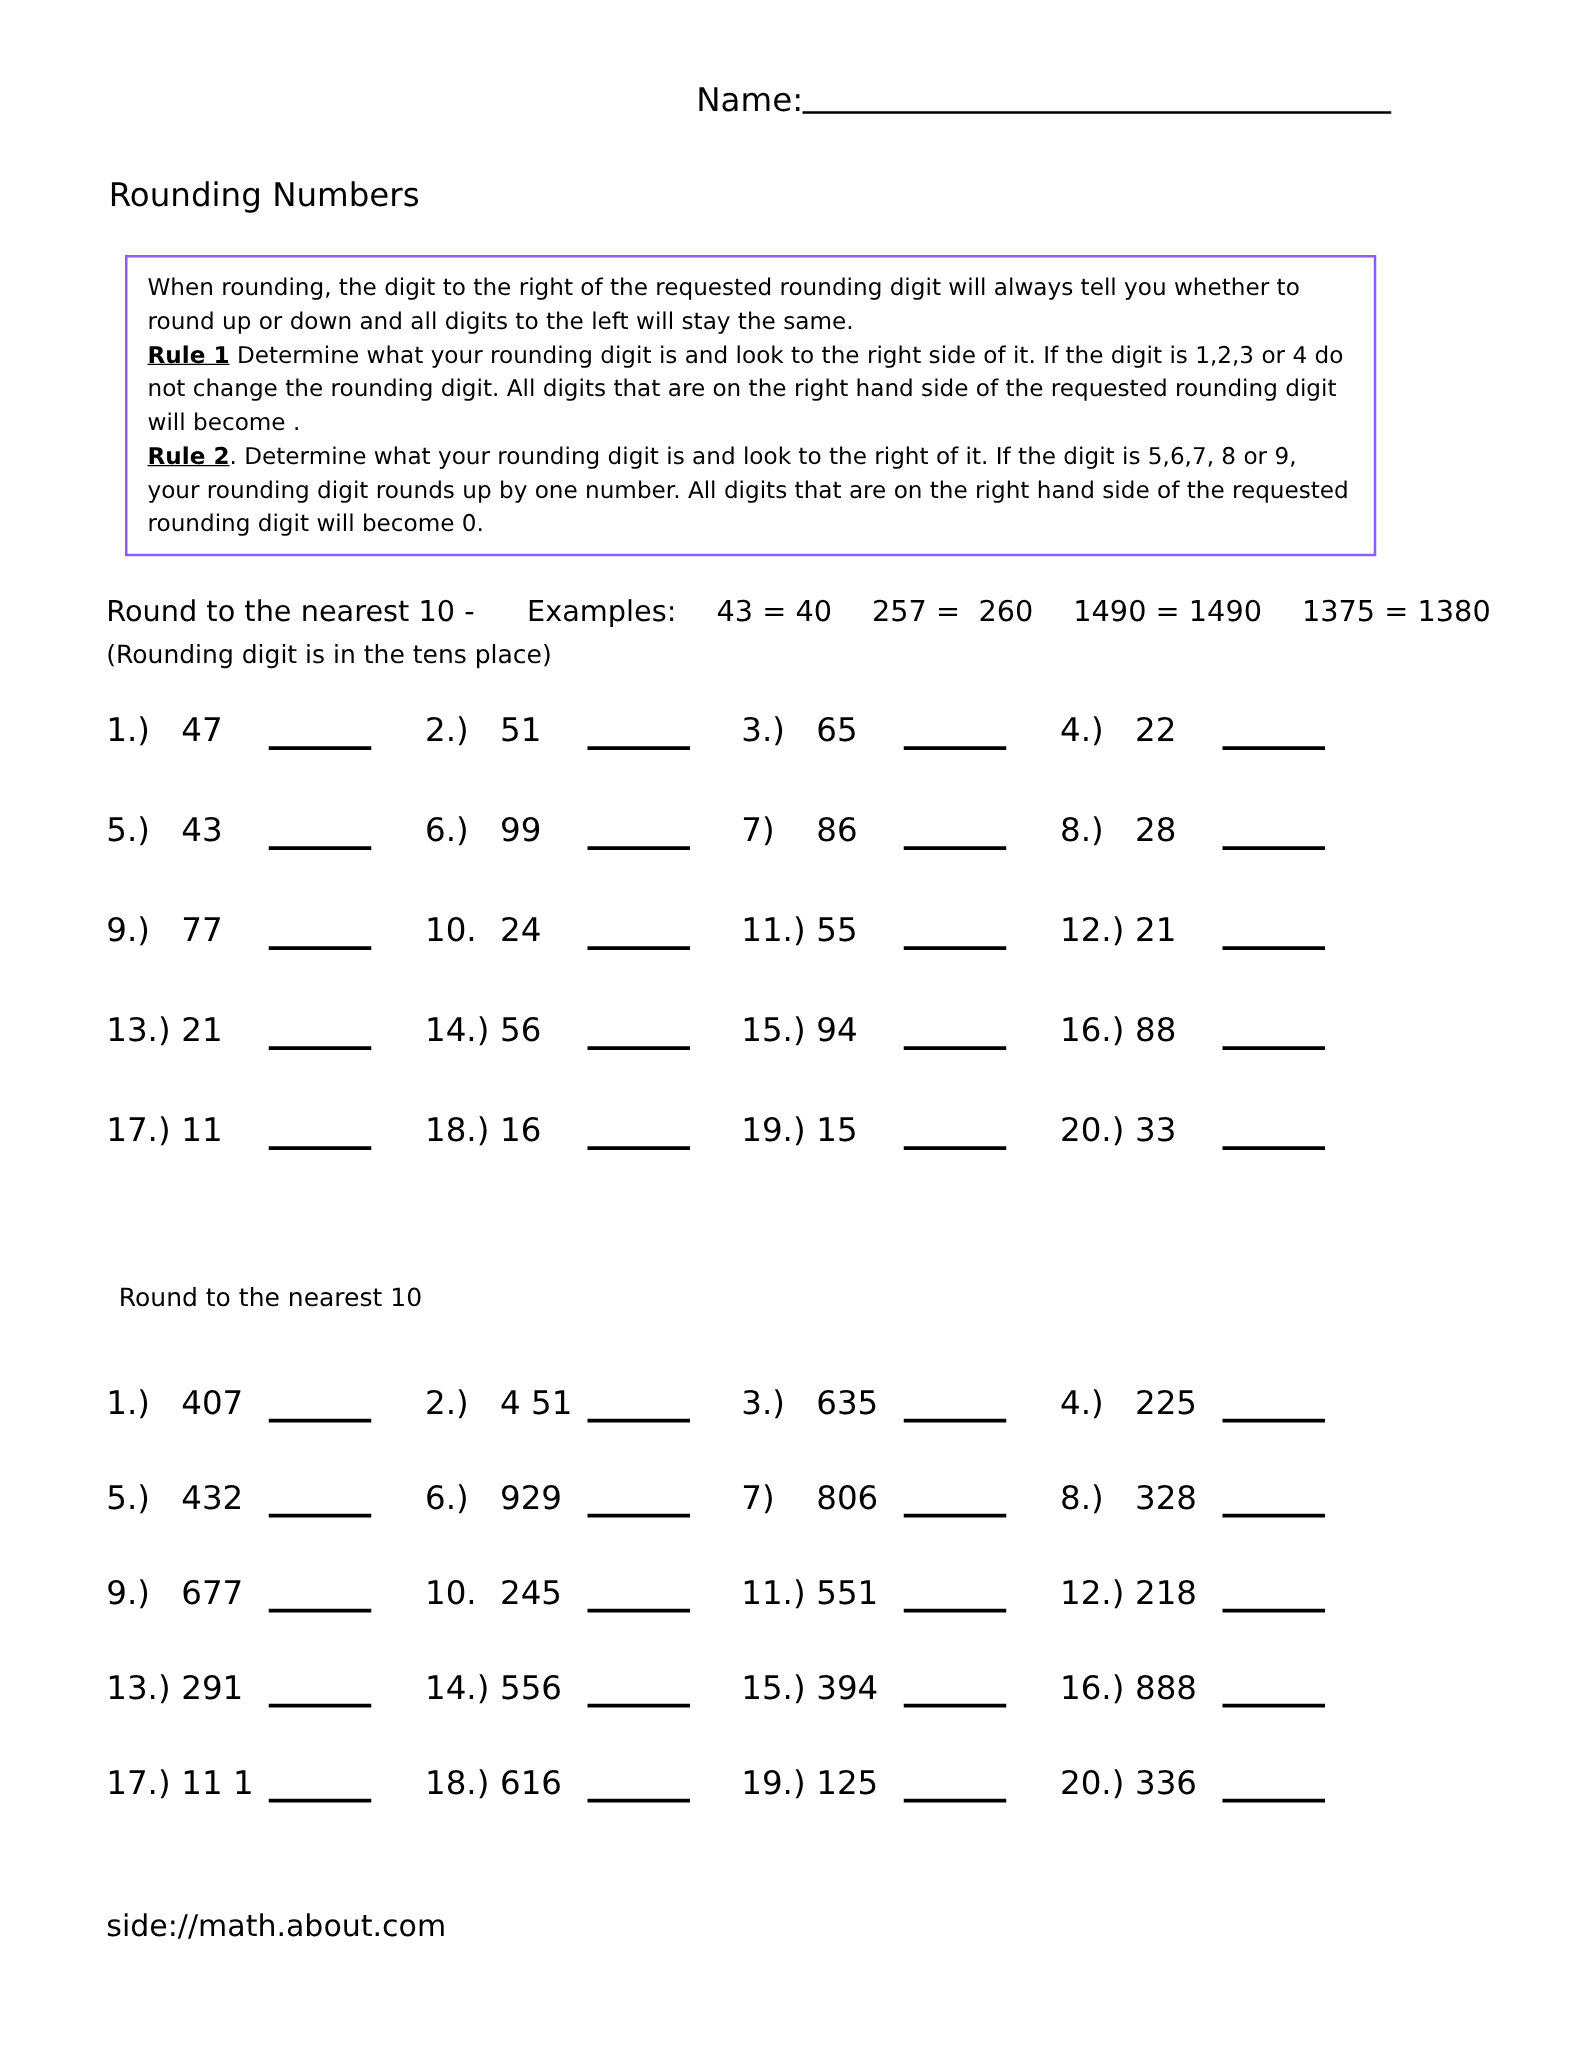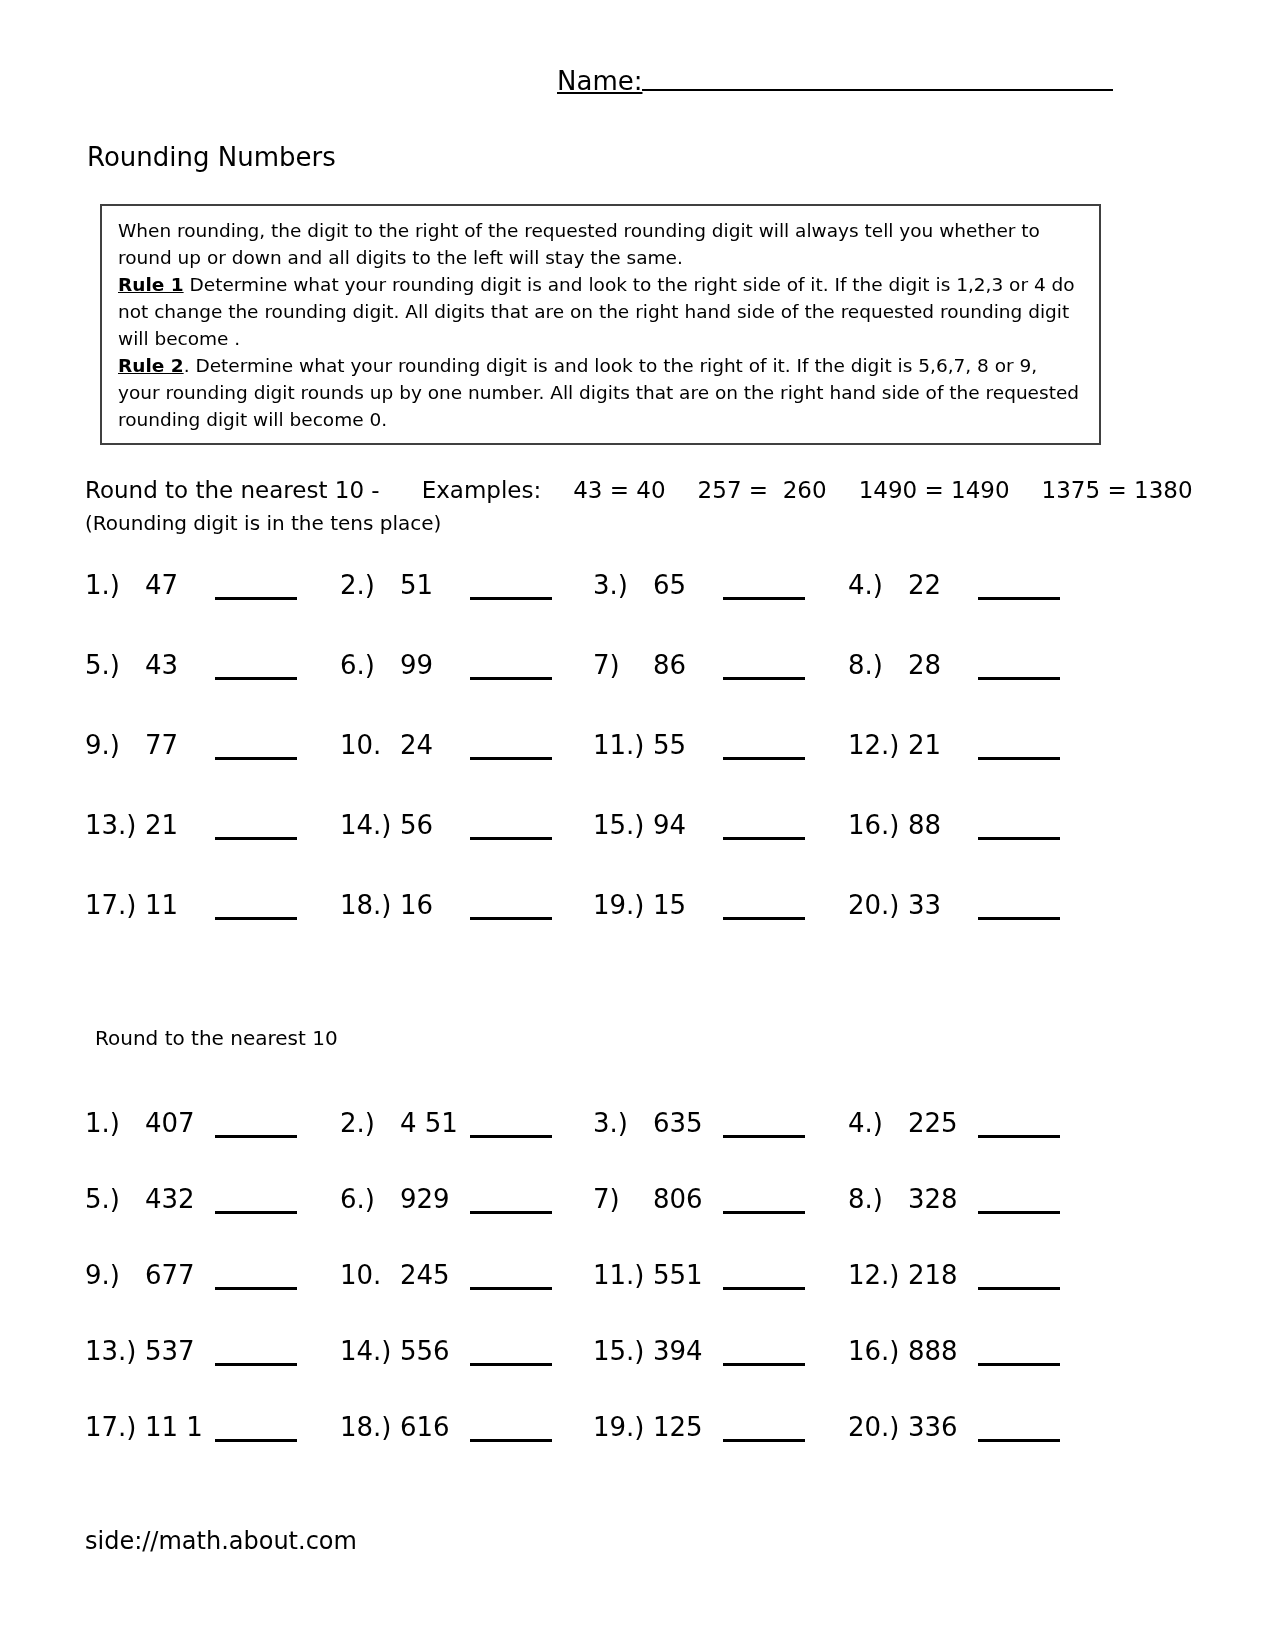--- a/index.html
+++ b/index.html
@@ -3,30 +3,30 @@
 <meta charset="utf-8">
 <style>
   * { margin:0; padding:0; box-sizing:border-box; }
   html,body { background:#fff; }
   body { font-family:"DejaVu Sans", sans-serif; color:#000; }
   .page { position:relative; width:1275px; height:1650px; background:#fff; overflow:hidden; }
 
   
   .name-date { position:absolute; left:557px; top:56px; width:556px; font-size:26px; }
   .nd-row { display:flex; align-items:flex-end; height:40px; }
-  .nd-label { white-space:pre;text-decoration:underline; }
+  .nd-label { white-space:pre; }
   .nd-line { flex:1; border-bottom:2px solid #000; margin-bottom:5px; }
   .nd-line-date { margin-left:10px; }
 
   
   .title { position:absolute; left:87px; top:142px; font-size:26px; font-weight:normal; }
 
   
   .rules-box { position:absolute; left:100px; top:204px; width:1001px; min-height:240px;
-               border:2px solid #404040; padding:11px 16px 10px 16px;
+               border:2px solid #8b5cf6; padding:11px 16px 10px 16px;
                font-size:18.5px; line-height:27px; }
   .rules-box p { margin:0; }
   .rule-label { font-weight:bold; text-decoration:underline;margin-top:48px; }
 
   
   .s1-head { position:absolute; left:85px; top:477px; font-size:23px; white-space:nowrap; }
   .ex-label { margin-left:42px; }
   .ex { margin-left:32px; white-space:pre; }
   .s1-sub { position:absolute; left:85px; top:511px; font-size:20px; }
 
@@ -232,21 +232,21 @@
         <span class="pvalue">551</span>
         <span class="pblank"></span>
       </div>
       <div class="problem">
         <span class="plabel">12.)</span>
         <span class="pvalue">218</span>
         <span class="pblank"></span>
       </div>
       <div class="problem">
         <span class="plabel">13.)</span>
-        <span class="pvalue">537</span>
+        <span class="pvalue">291</span>
         <span class="pblank"></span>
       </div>
       <div class="problem">
         <span class="plabel">14.)</span>
         <span class="pvalue">556</span>
         <span class="pblank"></span>
       </div>
       <div class="problem">
         <span class="plabel">15.)</span>
         <span class="pvalue">394</span>

